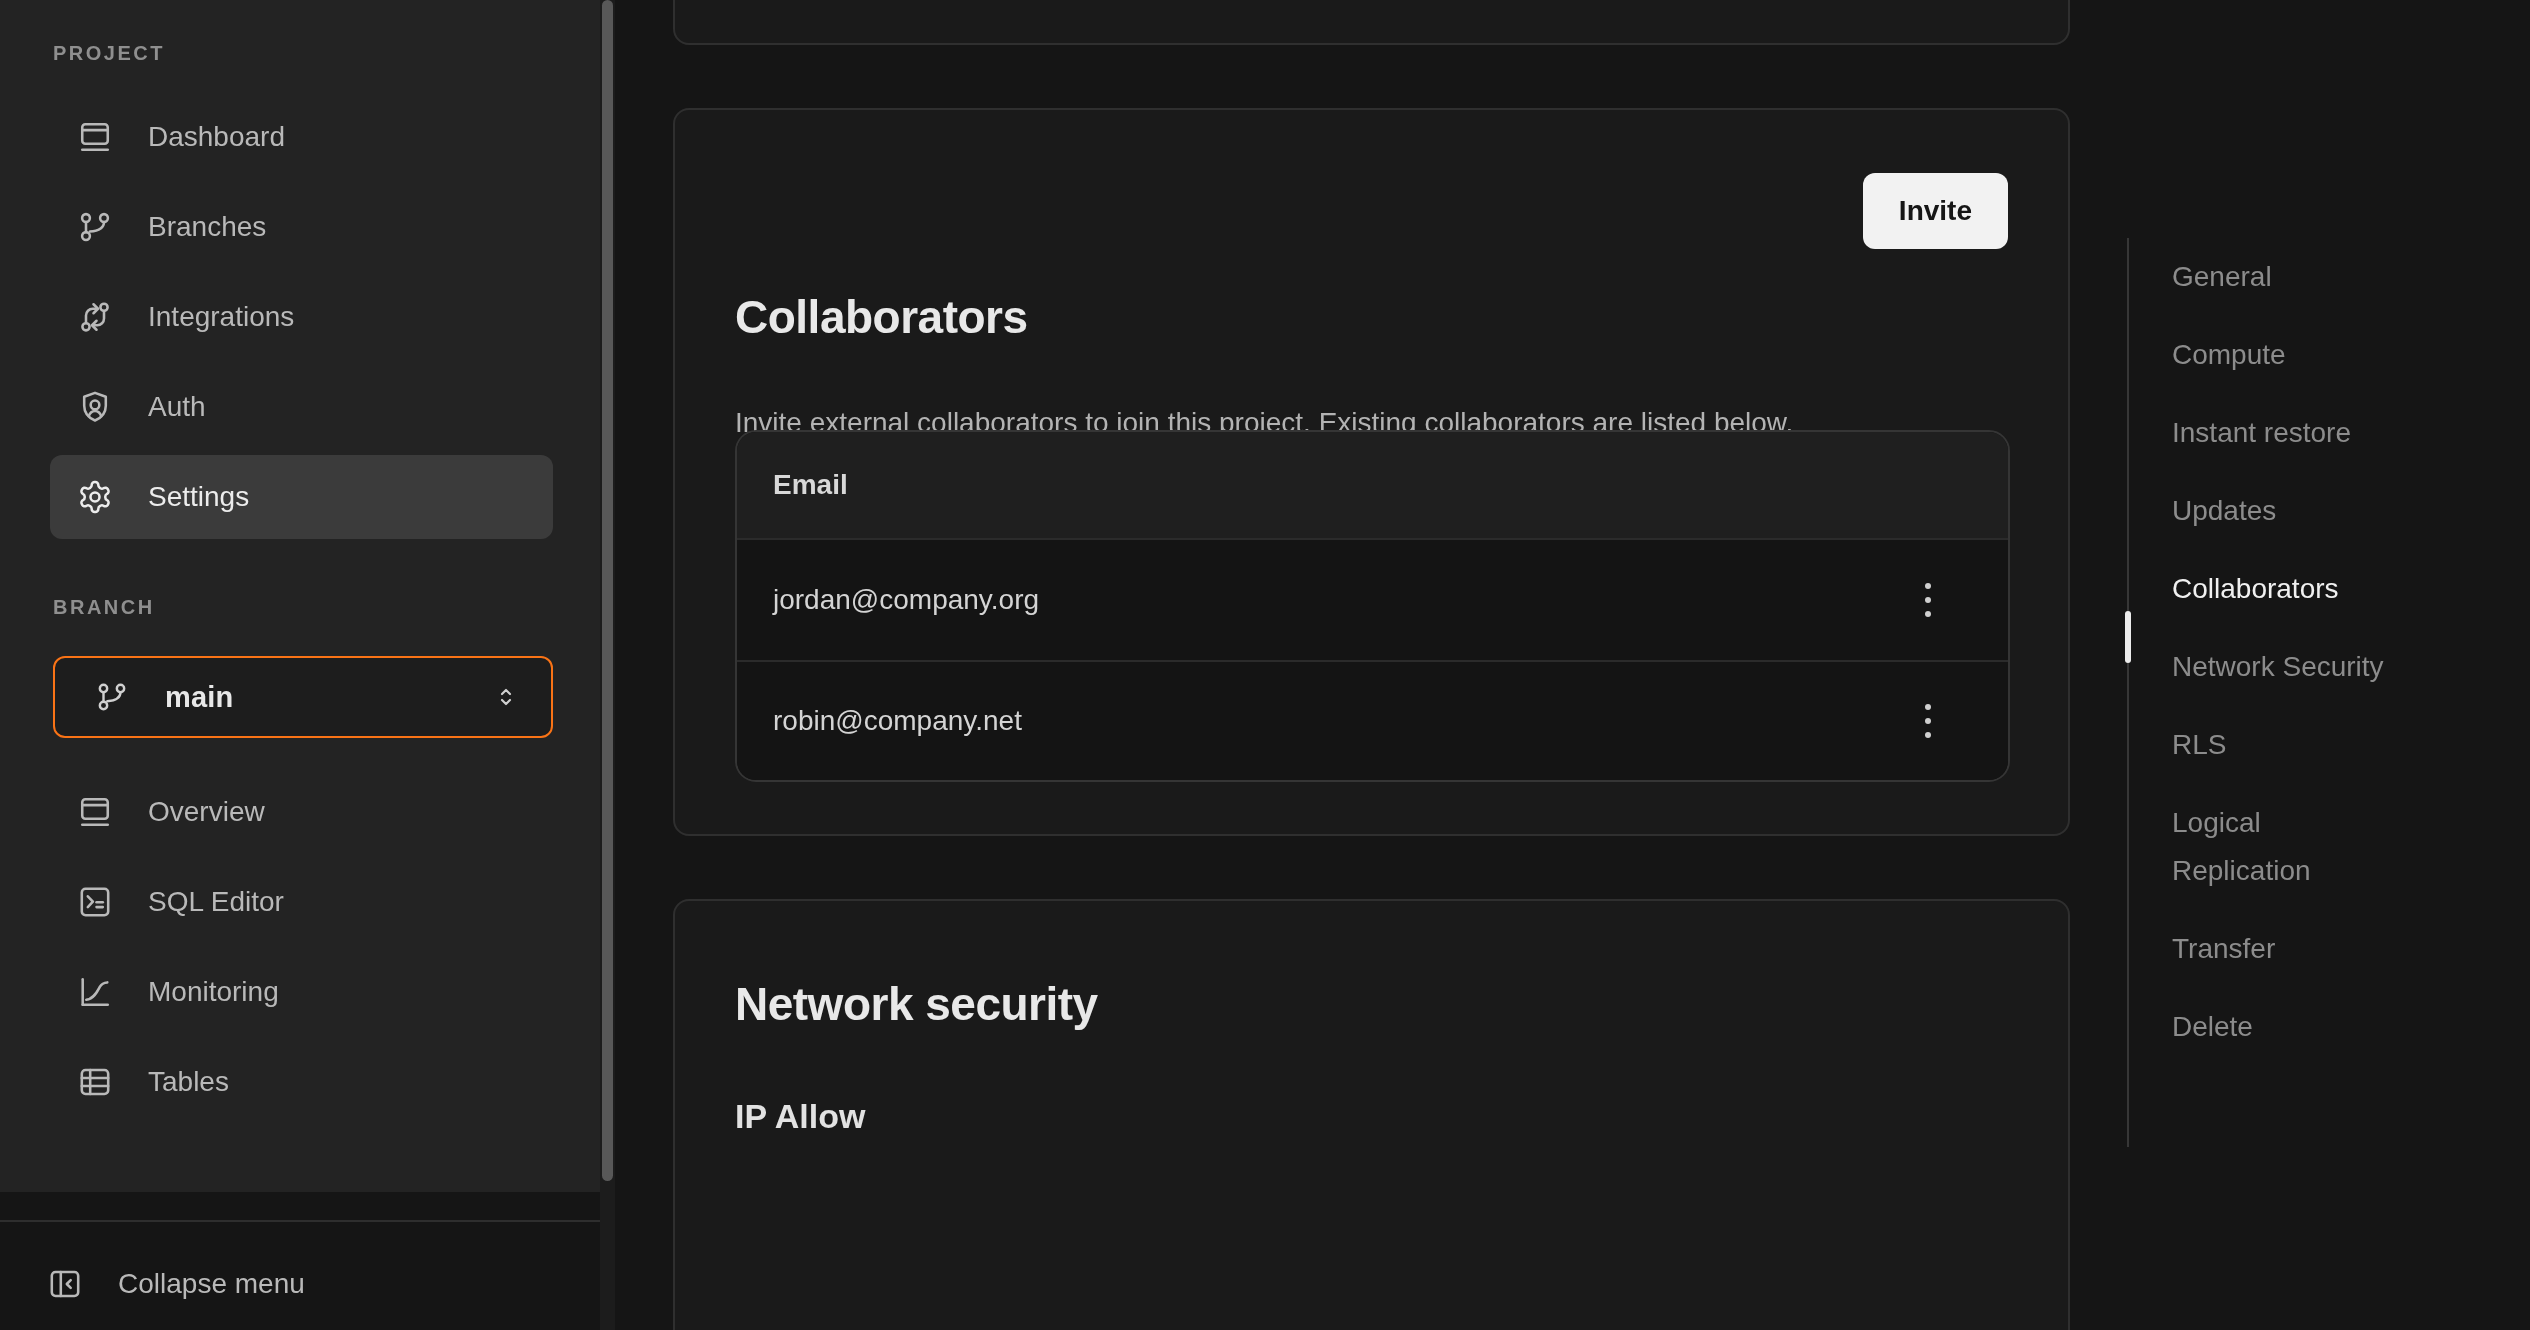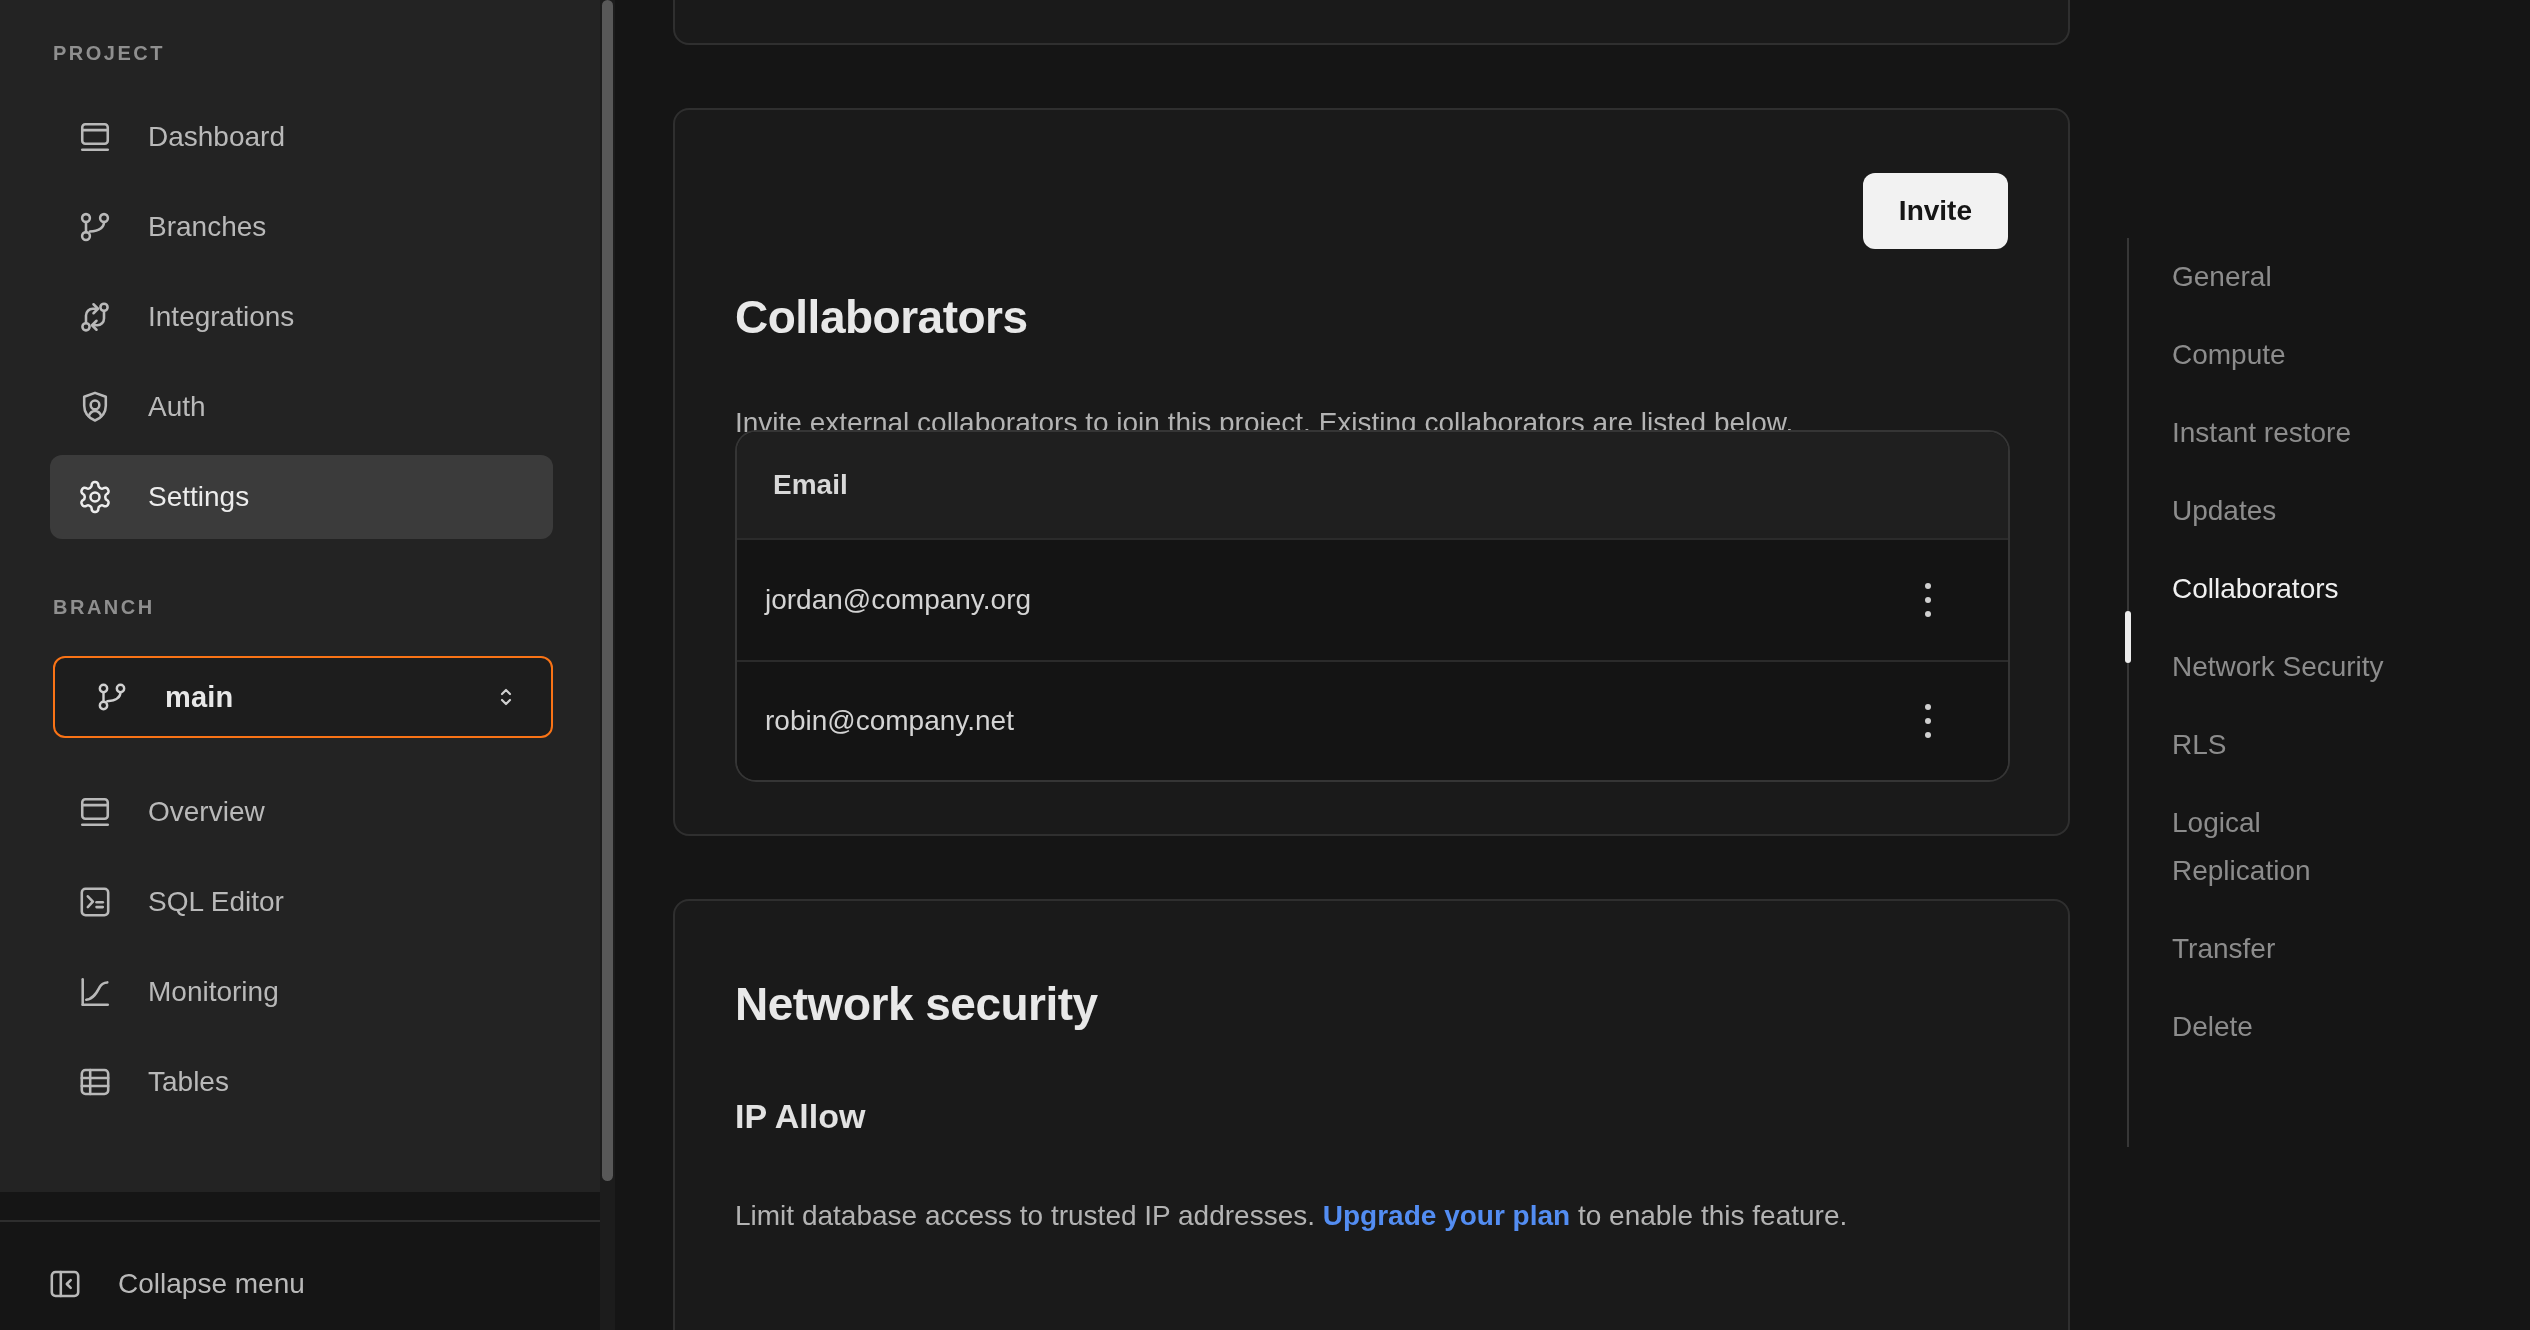--- a/index.html
+++ b/index.html
@@ -44,21 +44,21 @@
   .card-network { top:899px; height:600px; }
 
   .card h1.card-title { position:absolute; left:60px; font-size:46px; font-weight:700; letter-spacing:-0.5px; color:#e8e8e8; }
 
   .invite-btn { position:absolute; right:60px; top:63px; height:76px; padding:0 36px; background:#f2f2f2; color:#161616; border:none; border-radius:12px; font-size:28px; font-weight:700; font-family:inherit; cursor:pointer; }
 
   .card-desc { position:absolute; left:60px; top:288px; width:1160px; font-size:28px; line-height:50px; color:#b3b3b3; }
 
   .collab-table { position:absolute; left:60px; top:320px; width:1275px; height:352px; border:2px solid #353535; border-radius:21px; overflow:hidden; background:#141414; }
   .t-head { height:108px; background:#1f1f1f; display:flex; align-items:center; padding-left:36px; font-size:28px; font-weight:700; color:#d8d8d8; border-bottom:2px solid #2b2b2b; }
-  .t-row { height:120px; display:flex; align-items:center; padding-left:28px; font-size:28px; color:#d4d4d4; background:#141414; position:relative; }
+  .t-row { height:120px; display:flex; align-items:center; padding-left:36px; font-size:28px; color:#d4d4d4; background:#141414; position:relative; }
   .t-row + .t-row { border-top:2px solid #2b2b2b; }
   .kebab-btn { position:absolute; right:52px; top:50%; transform:translateY(-50%); width:56px; height:56px; background:none; border:none; display:flex; flex-direction:column; align-items:center; justify-content:center; gap:8px; cursor:pointer; }
   .kebab-btn i { width:6px; height:6px; border-radius:50%; background:#cfcfcf; }
 
   .network-sub { position:absolute; left:60px; top:196px; font-size:34px; font-weight:700; color:#e2e2e2; }
   .network-para { position:absolute; left:60px; top:290px; width:1180px; font-size:28px; line-height:50px; color:#b3b3b3; }
   .network-para .link { color:#538df2; font-weight:700; cursor:pointer; }
 
   
   .settings-nav { position:absolute; left:2127px; top:238px; width:400px; }
@@ -236,21 +236,20 @@
             <i></i>
             <i></i>
           </button>
       </div>
     </div>
   </section>
 
   <section class="card card-network">
     <h1 class="card-title" style="top:76px;">Network security</h1>
     <h2 class="network-sub">IP Allow</h2>
-    <p class="network-para"><span>Limit database access to trusted IP addresses. </span><span class="link">Upgrade your plan</span><span> to enable this feature.</span></p>
   </section>
 
   <nav class="settings-nav">
     <div class="nav-rule"></div>
     <div class="nav-indicator"></div>
     <div class="snav-list">
       <a class="snav-item">General</a>
       <a class="snav-item">Compute</a>
       <a class="snav-item">Instant restore</a>
       <a class="snav-item">Updates</a>

